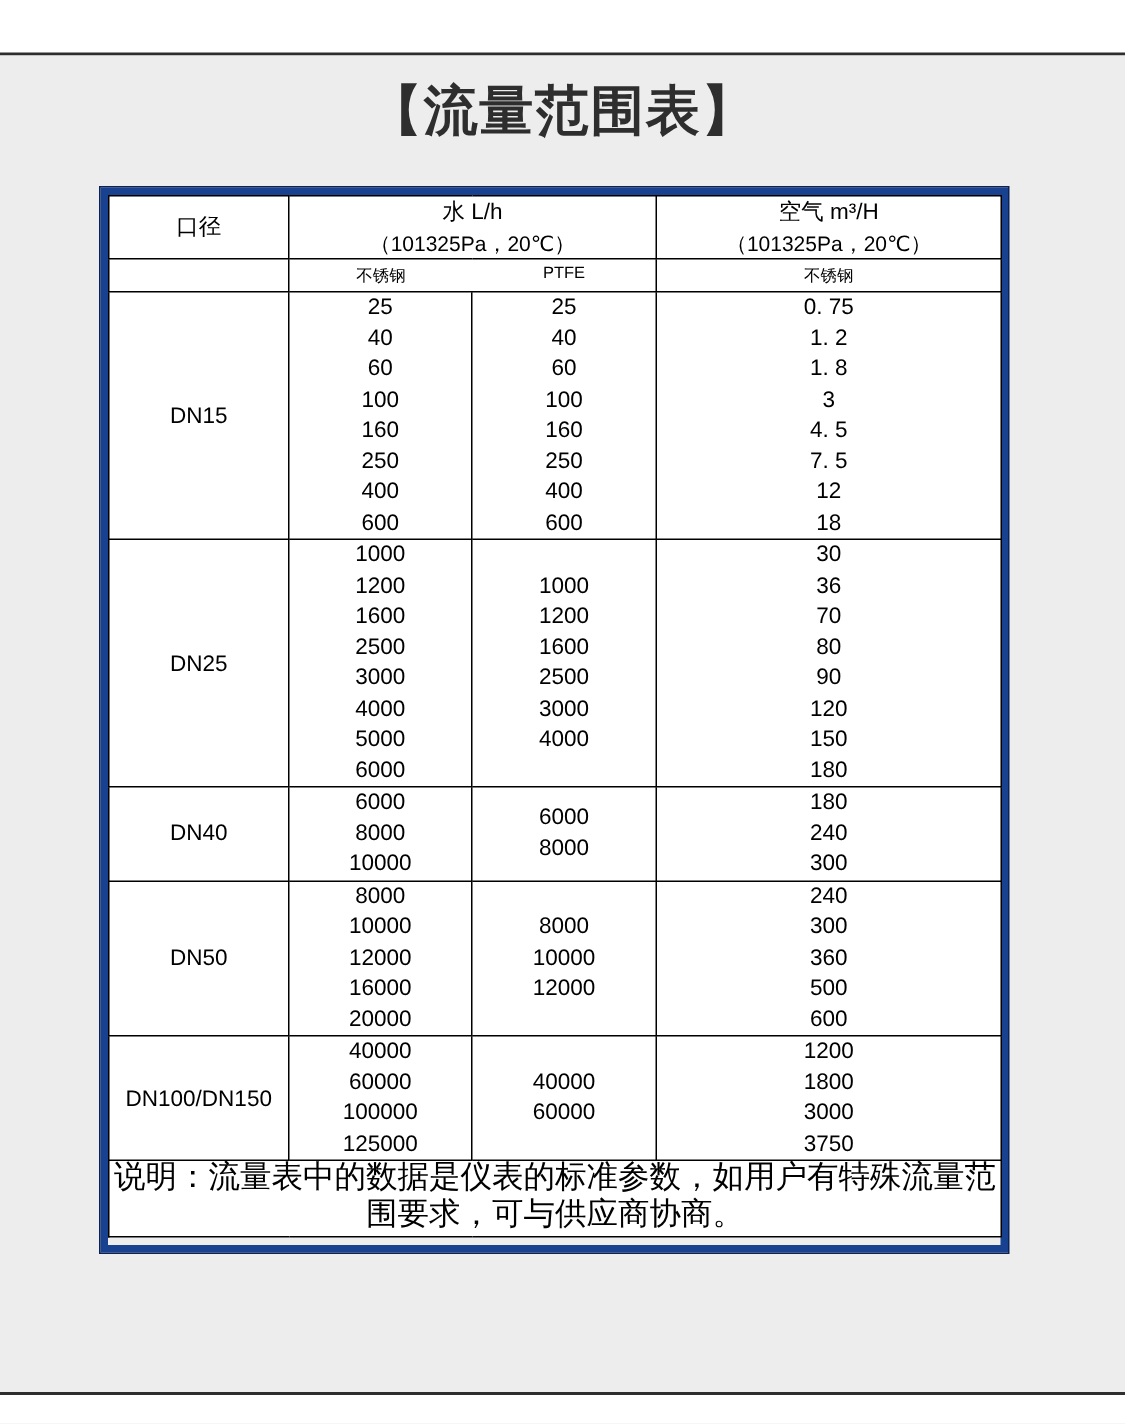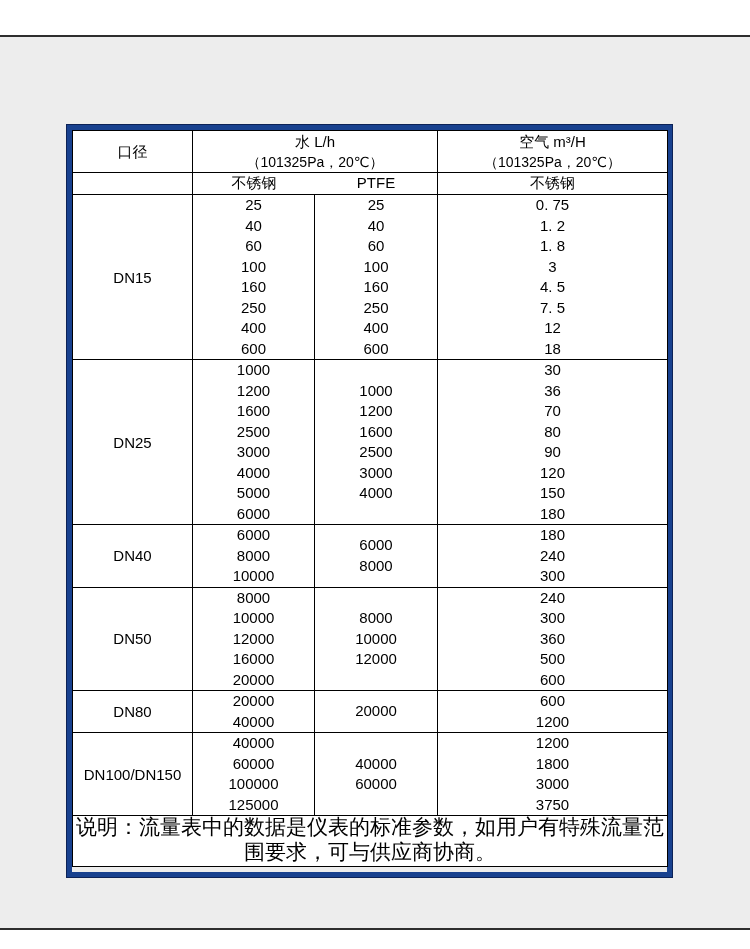--- a/index.html
+++ b/index.html
@@ -45,21 +45,21 @@
   table.flow th, table.flow td {
     border: 1.5px solid #000;
     background: #ffffff;
     text-align: center;
     vertical-align: middle;
     padding: 0;
     font-weight: 400;
   }
   th.h1 { height: 41px; font-size: 15px; line-height: 20px; }
   th.h1 .cond { font-size: 14px; }
-  th.h2 { height: 21px; font-size: 15px; }
+  th.h2 { height: 21px; font-size: 11px; }
   .mats { display: flex; width: 100%; }
   .mats .half { flex: 1 1 50%; text-align: center; }
   td.dia { font-size: 15px; }
   td.num { padding: 1px 0; margin-top: 28px; }
   td.num .ln { line-height: 20.5px; font-size: 15px; }
   td.note {
     text-align: left;
     font-size: 21px;
     line-height: 25px;
     padding: 11px 14px 10px 14px;
@@ -67,20 +67,21 @@
     font-family: Liberation Mono, monospace;
   }
 </style>
 </head>
 <body>
 
 <div class="top-margin"></div>
 <div class="rule"></div>
 
 <div class="content-area">
+  <div class="page-title">【流量范围表】</div>
 
   <div class="table-frame">
     <table class="flow">
       <colgroup>
         <col style="width:120px">
         <col style="width:122px">
         <col style="width:123px">
         <col style="width:230px">
       </colgroup>
       <thead>
@@ -204,34 +205,20 @@
             </td>
             <td class="num">
               <div class="ln">240</div>
               <div class="ln">300</div>
               <div class="ln">360</div>
               <div class="ln">500</div>
               <div class="ln">600</div>
             </td>
           </tr>
           <tr>
-            <td class="dia">DN80</td>
-            <td class="num">
-              <div class="ln">20000</div>
-              <div class="ln">40000</div>
-            </td>
-            <td class="num">
-              <div class="ln">20000</div>
-            </td>
-            <td class="num">
-              <div class="ln">600</div>
-              <div class="ln">1200</div>
-            </td>
-          </tr>
-          <tr>
             <td class="dia">DN100/DN150</td>
             <td class="num">
               <div class="ln">40000</div>
               <div class="ln">60000</div>
               <div class="ln">100000</div>
               <div class="ln">125000</div>
             </td>
             <td class="num">
               <div class="ln">40000</div>
               <div class="ln">60000</div>

